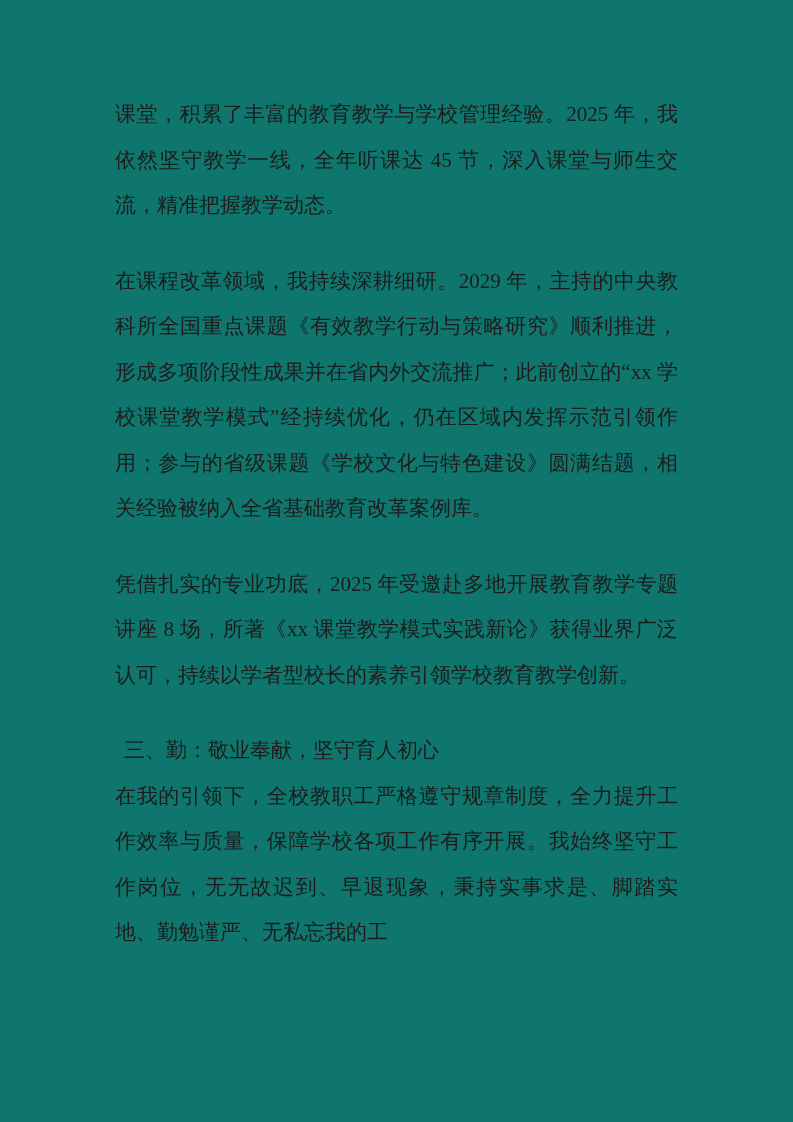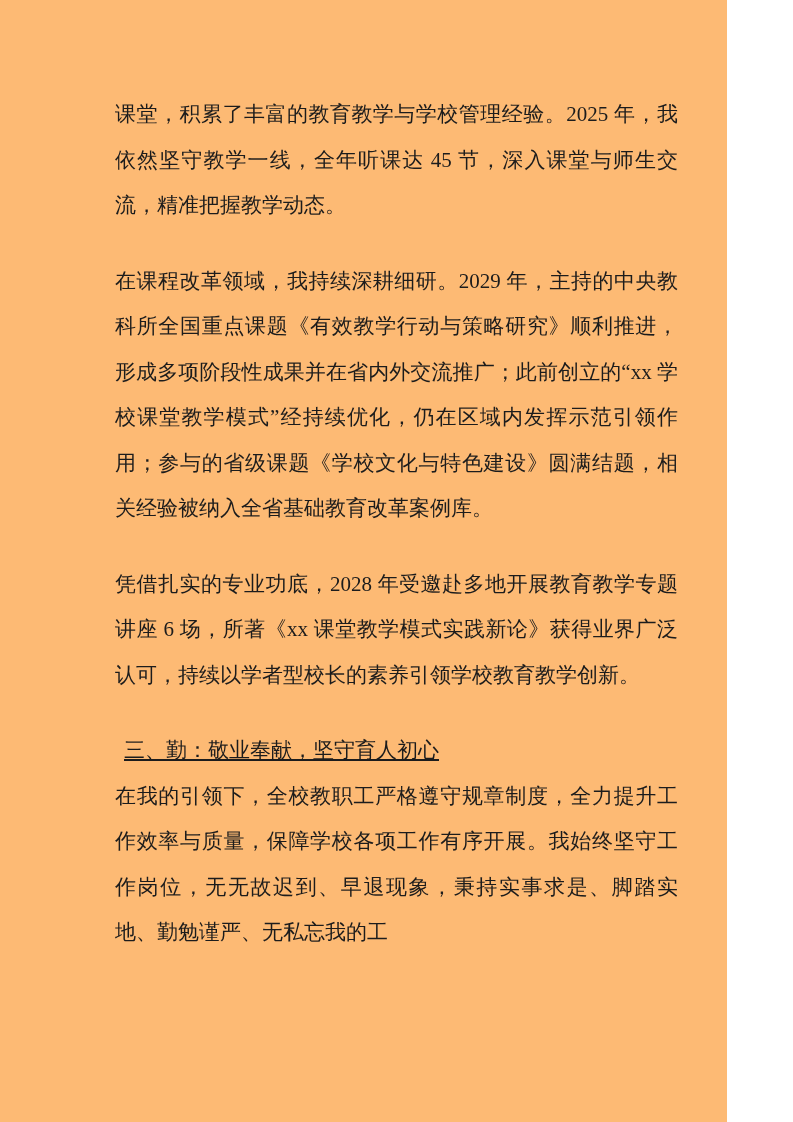--- a/index.html
+++ b/index.html
@@ -7,23 +7,23 @@
     padding: 0;
   }
   body {
     width: 793px;
     height: 1122px;
     background: #ffffff;
     overflow: hidden;
   }
   .page {
     position: relative;
-    width: 727px;
+    width: 793px;
     height: 1122px;
-    background: #fdba74;
+    background: #0f766e;
   }
   .content {
     position: absolute;
     left: 115px;
     top: 92px;
     width: 563px;
     font-family: "Liberation Serif", "DejaVu Serif", serif;
     font-size: 21px;
     line-height: 45.5px;
     color: #1c1c1c;
@@ -34,27 +34,26 @@
     text-justify: inter-ideograph;
     word-break: break-all;
   }
   .para.last {
     margin-bottom: 0;
   }
   .heading {
     margin: 0;
     padding-left: 9px;
     text-align: left;
-    text-decoration: underline;
   }
 </style>
 </head>
 <body>
 
 <div class="page">
   <div class="content">
     <p class="para">课堂，积累了丰富的教育教学与学校管理经验。2025 年，我依然坚守教学一线，全年听课达 45 节，深入课堂与师生交流，精准把握教学动态。</p>
     <p class="para">在课程改革领域，我持续深耕细研。2029 年，主持的中央教科所全国重点课题《有效教学行动与策略研究》顺利推进，形成多项阶段性成果并在省内外交流推广；此前创立的“xx 学校课堂教学模式”经持续优化，仍在区域内发挥示范引领作用；参与的省级课题《学校文化与特色建设》圆满结题，相关经验被纳入全省基础教育改革案例库。</p>
-    <p class="para">凭借扎实的专业功底，2028 年受邀赴多地开展教育教学专题讲座 6 场，所著《xx 课堂教学模式实践新论》获得业界广泛认可，持续以学者型校长的素养引领学校教育教学创新。</p>
+    <p class="para">凭借扎实的专业功底，2025 年受邀赴多地开展教育教学专题讲座 8 场，所著《xx 课堂教学模式实践新论》获得业界广泛认可，持续以学者型校长的素养引领学校教育教学创新。</p>
     <p class="para heading">三、勤：敬业奉献，坚守育人初心</p>
     <p class="para last">在我的引领下，全校教职工严格遵守规章制度，全力提升工作效率与质量，保障学校各项工作有序开展。我始终坚守工作岗位，无无故迟到、早退现象，秉持实事求是、脚踏实地、勤勉谨严、无私忘我的工</p>
   </div>
 </div>
 
 </body></html>

